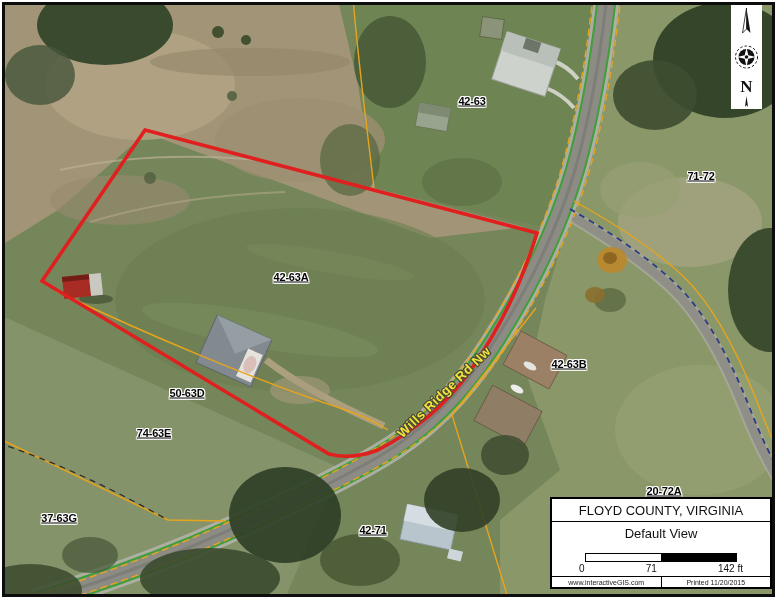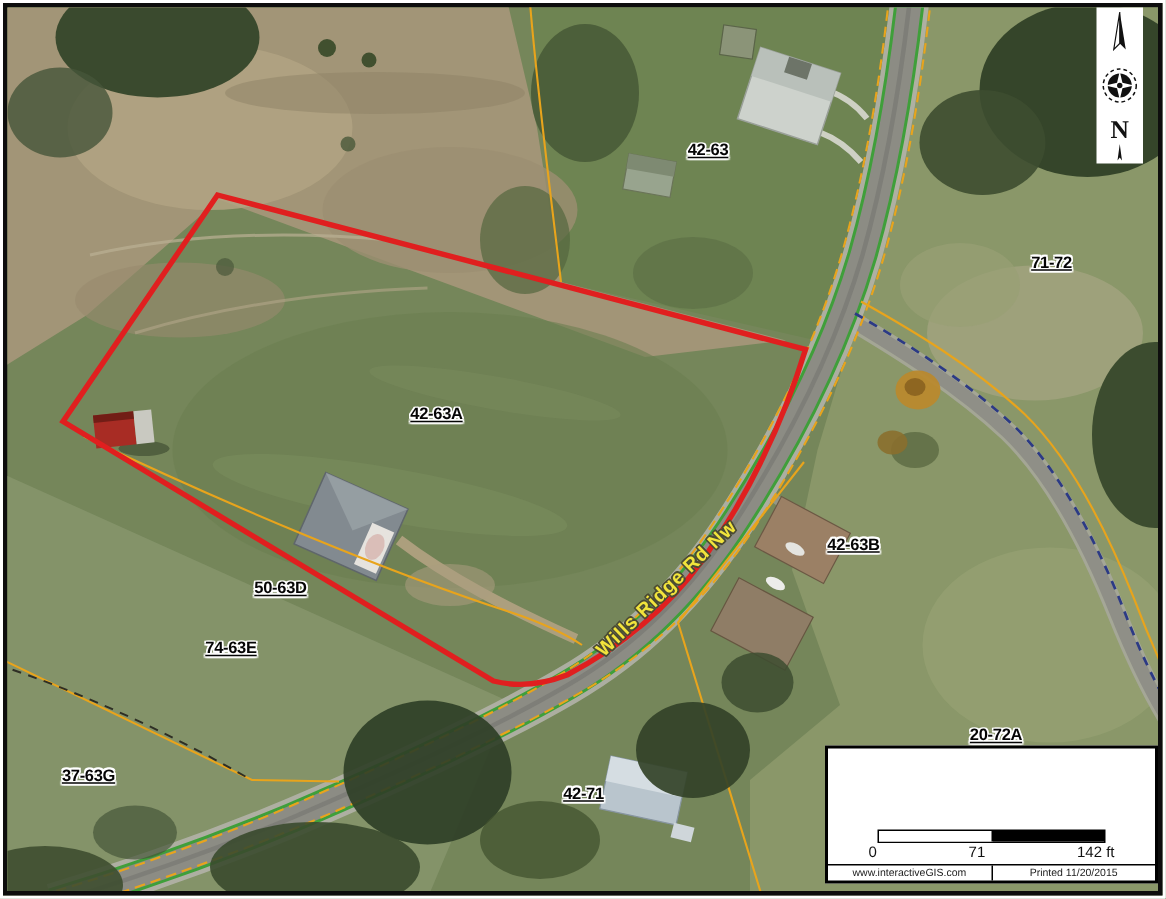--- a/index.html
+++ b/index.html
@@ -179,38 +179,40 @@
       </svg>
 
       <div class="parcel-label" style="left:472px;top:101px">42-63</div>
       <div class="parcel-label" style="left:701px;top:176px">71-72</div>
       <div class="parcel-label" style="left:291px;top:277px">42-63A</div>
       <div class="parcel-label" style="left:569px;top:364px">42-63B</div>
       <div class="parcel-label" style="left:187px;top:393px">50-63D</div>
       <div class="parcel-label" style="left:154px;top:433px">74-63E</div>
       <div class="parcel-label" style="left:59px;top:518px">37-63G</div>
       <div class="parcel-label" style="left:664px;top:491px">20-72A</div>
-      <div class="parcel-label" style="left:389px;top:530px">42-71</div>
+      <div class="parcel-label" style="left:373px;top:530px">42-71</div>
 
       <div class="road-label">Wills Ridge Rd Nw</div>
 
       <div class="north">
         <svg width="31" height="106" viewBox="0 0 31 106">
           <polygon points="15.5,5 19.5,30 15.5,26" fill="#111"></polygon>
           <polygon points="15.5,5 11.5,30 15.5,26" fill="#fff" stroke="#111" stroke-width="0.8"></polygon>
           <circle cx="15.5" cy="54" r="11" fill="none" stroke="#111" stroke-width="1" stroke-dasharray="2.5,2"></circle>
           <circle cx="15.5" cy="54" r="8" fill="#111"></circle>
           <polygon points="15.5,44.5 17.3,52.2 25,54 17.3,55.8 15.5,63.5 13.7,55.8 6,54 13.7,52.2" fill="#fff"></polygon>
           <circle cx="15.5" cy="54" r="1.8" fill="#111"></circle>
           <text x="15.5" y="89" text-anchor="middle" fill="#111">N</text>
           <polygon points="15.5,93 17,104 15.5,102 14,104" fill="#111"></polygon>
         </svg>
       </div>
 
       <div class="legend">
+        <div class="legend-title">FLOYD COUNTY, VIRGINIA</div>
+        <div class="legend-view">Default View</div>
         <div class="scale-wrap">
           <div class="scalebar">
             <div class="w"></div>
             <div class="b"></div>
           </div>
           <div class="scale-labels">
             <span>0</span>
             <span>71</span>
             <span>142 ft</span>
           </div>

